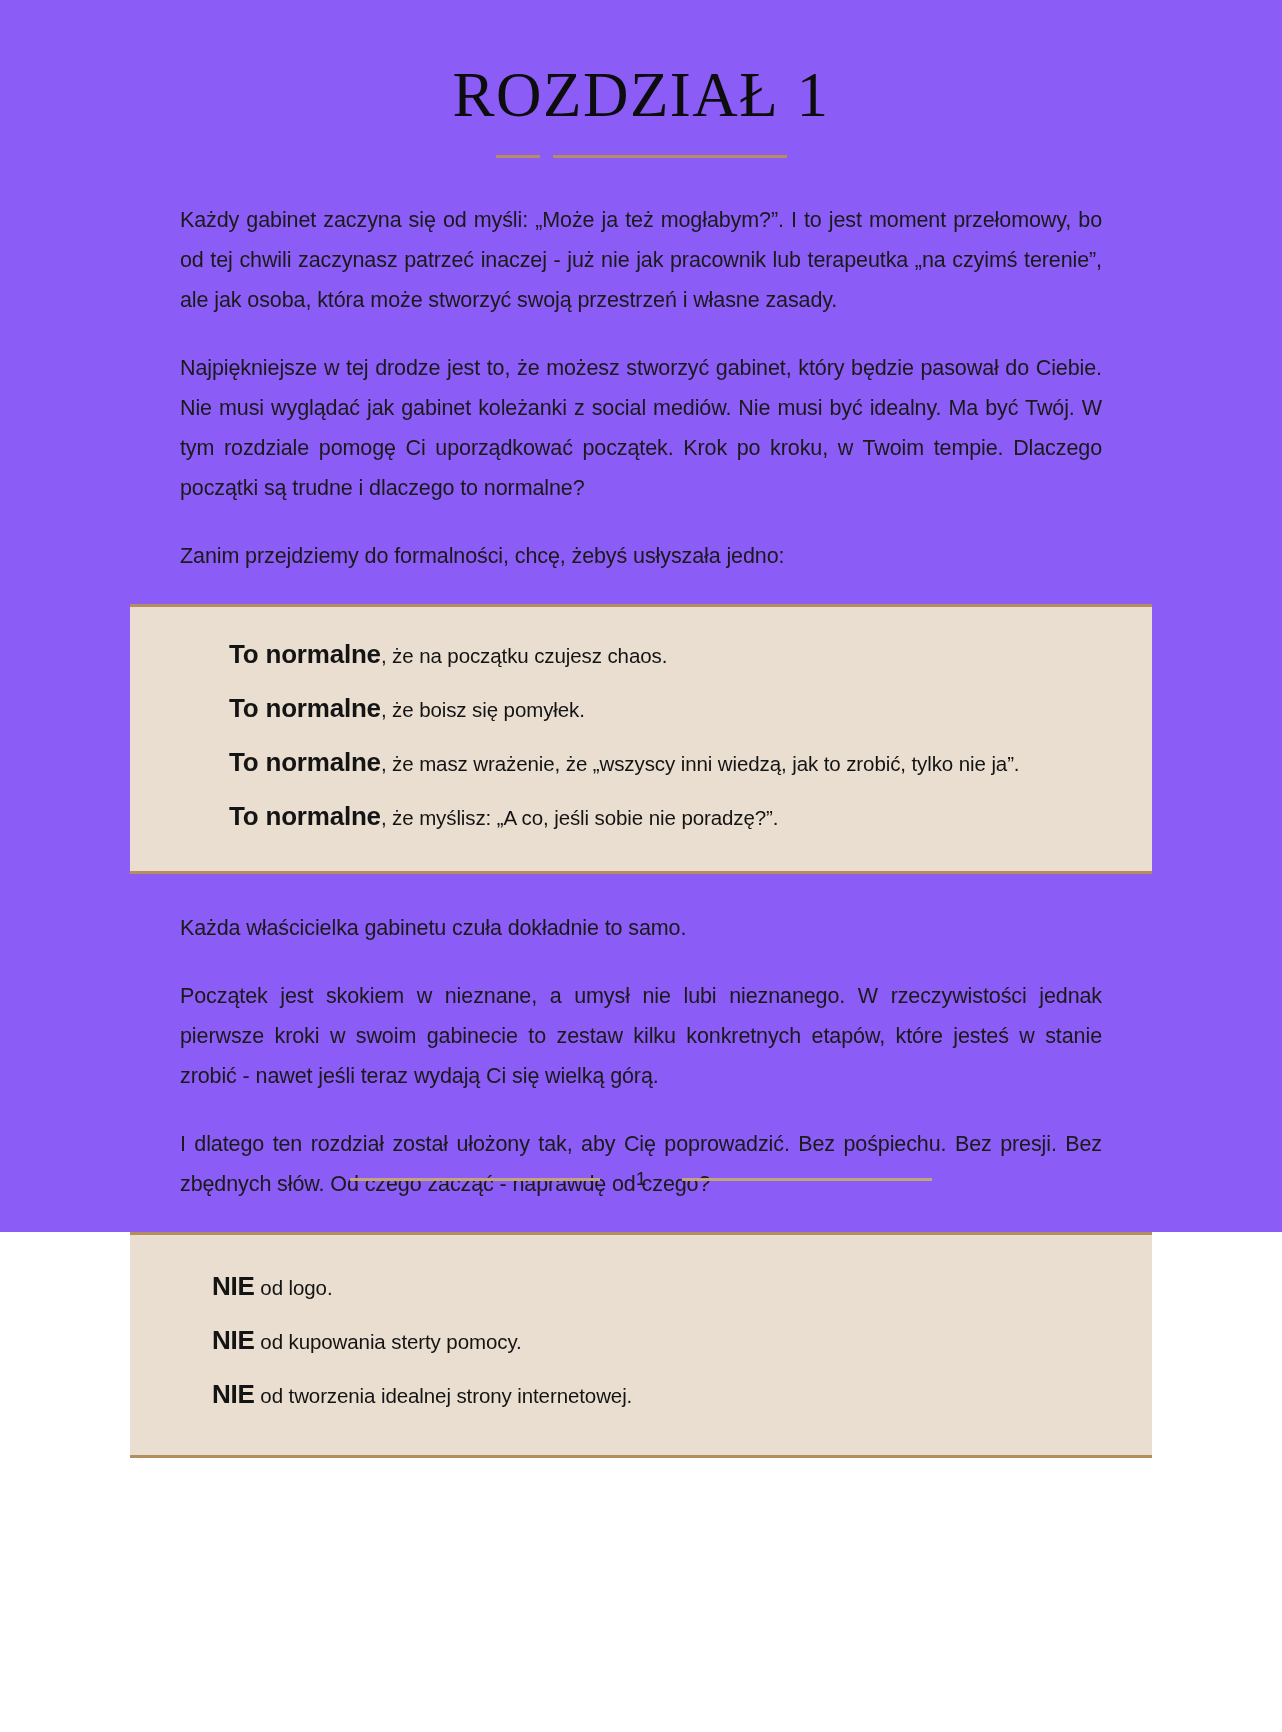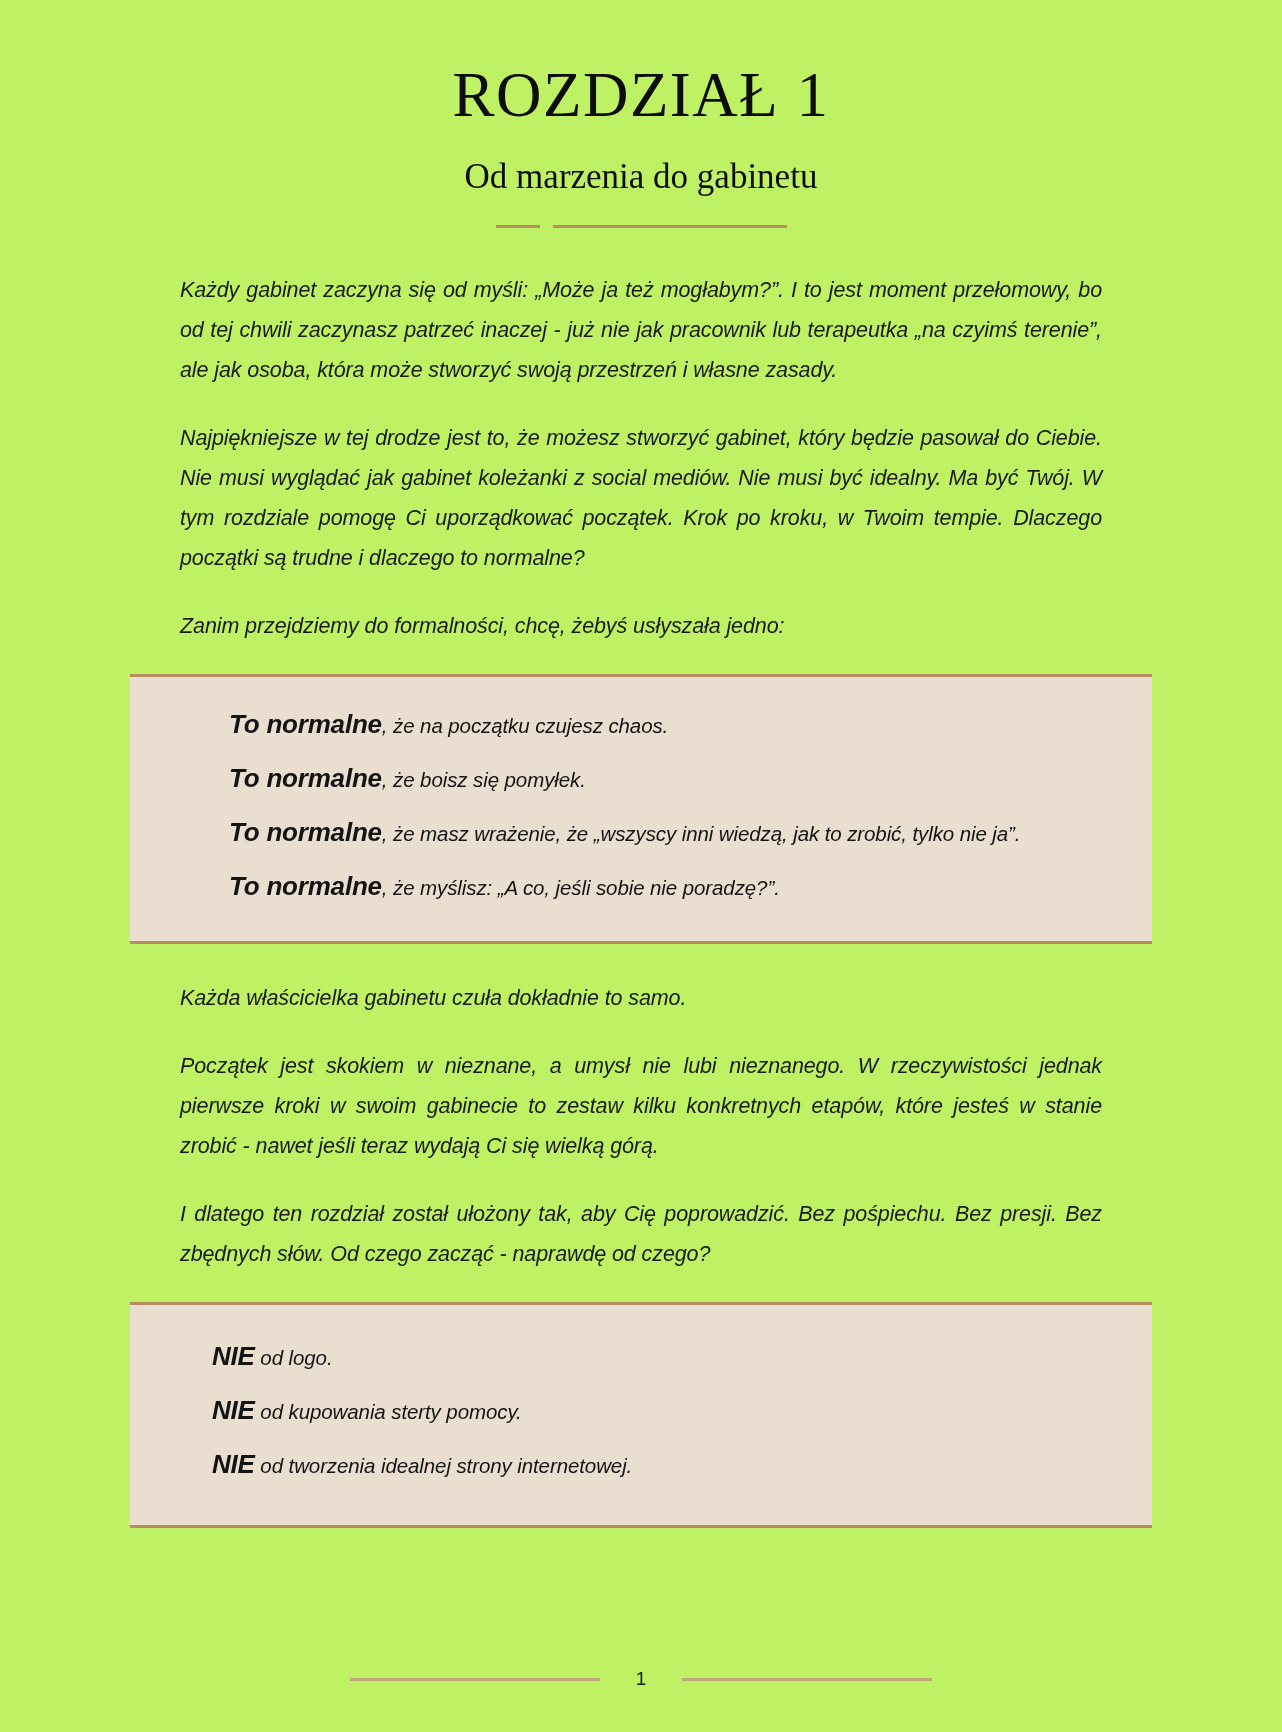--- a/index.html
+++ b/index.html
@@ -11,23 +11,23 @@
     width: 1282px;
     height: 1732px;
     font-family: "Liberation Sans", sans-serif;
     color: #111111;
     position: relative;
     overflow: hidden;
   }
 
   .page {
     width: 1282px;
-    height: 1732px;
+    height: 1232px;
     position: relative;
-    background: #bef264;
+    background: #8b5cf6;
     box-sizing: border-box;
   }
 
   
   .chapter-header {
     padding-top: 62px;
     text-align: center;
   }
   .chapter-title {
     font-family: "Liberation Serif", "DejaVu Serif", serif;
@@ -64,21 +64,20 @@
     width: 234px;
     height: 3px;
     background: #b58d5e;
   }
 
   
   .content {
     margin: 0 auto;
     width: 922px;
     padding-top: 42px;
-    font-style: italic;
   }
 
   p.para {
     font-family: "Liberation Sans", sans-serif;
     font-size: 21.5px;
     line-height: 40px;
     text-align: justify;
     color: #1a1a1a;
     margin: 0 0 28px 0;
     font-stretch: condensed;
@@ -143,21 +142,20 @@
     text-align: center;
   }
 </style>
 </head>
 <body>
 
 <div class="page">
 
   <div class="chapter-header">
     <h1 class="chapter-title">ROZDZIAŁ 1</h1>
-    <h2 class="chapter-subtitle">Od marzenia do gabinetu</h2>
     <div class="header-divider">
       <span class="seg-short"></span>
       <span class="seg-long"></span>
     </div>
   </div>
 
   <div class="content">
 
     <p class="para">Każdy gabinet zaczyna się od myśli: „Może ja też mogłabym?”. I to jest moment przełomowy, bo od tej chwili zaczynasz patrzeć inaczej - już nie jak pracownik lub terapeutka „na czyimś terenie”, ale jak osoba, która może stworzyć swoją przestrzeń i własne zasady.</p>
 

